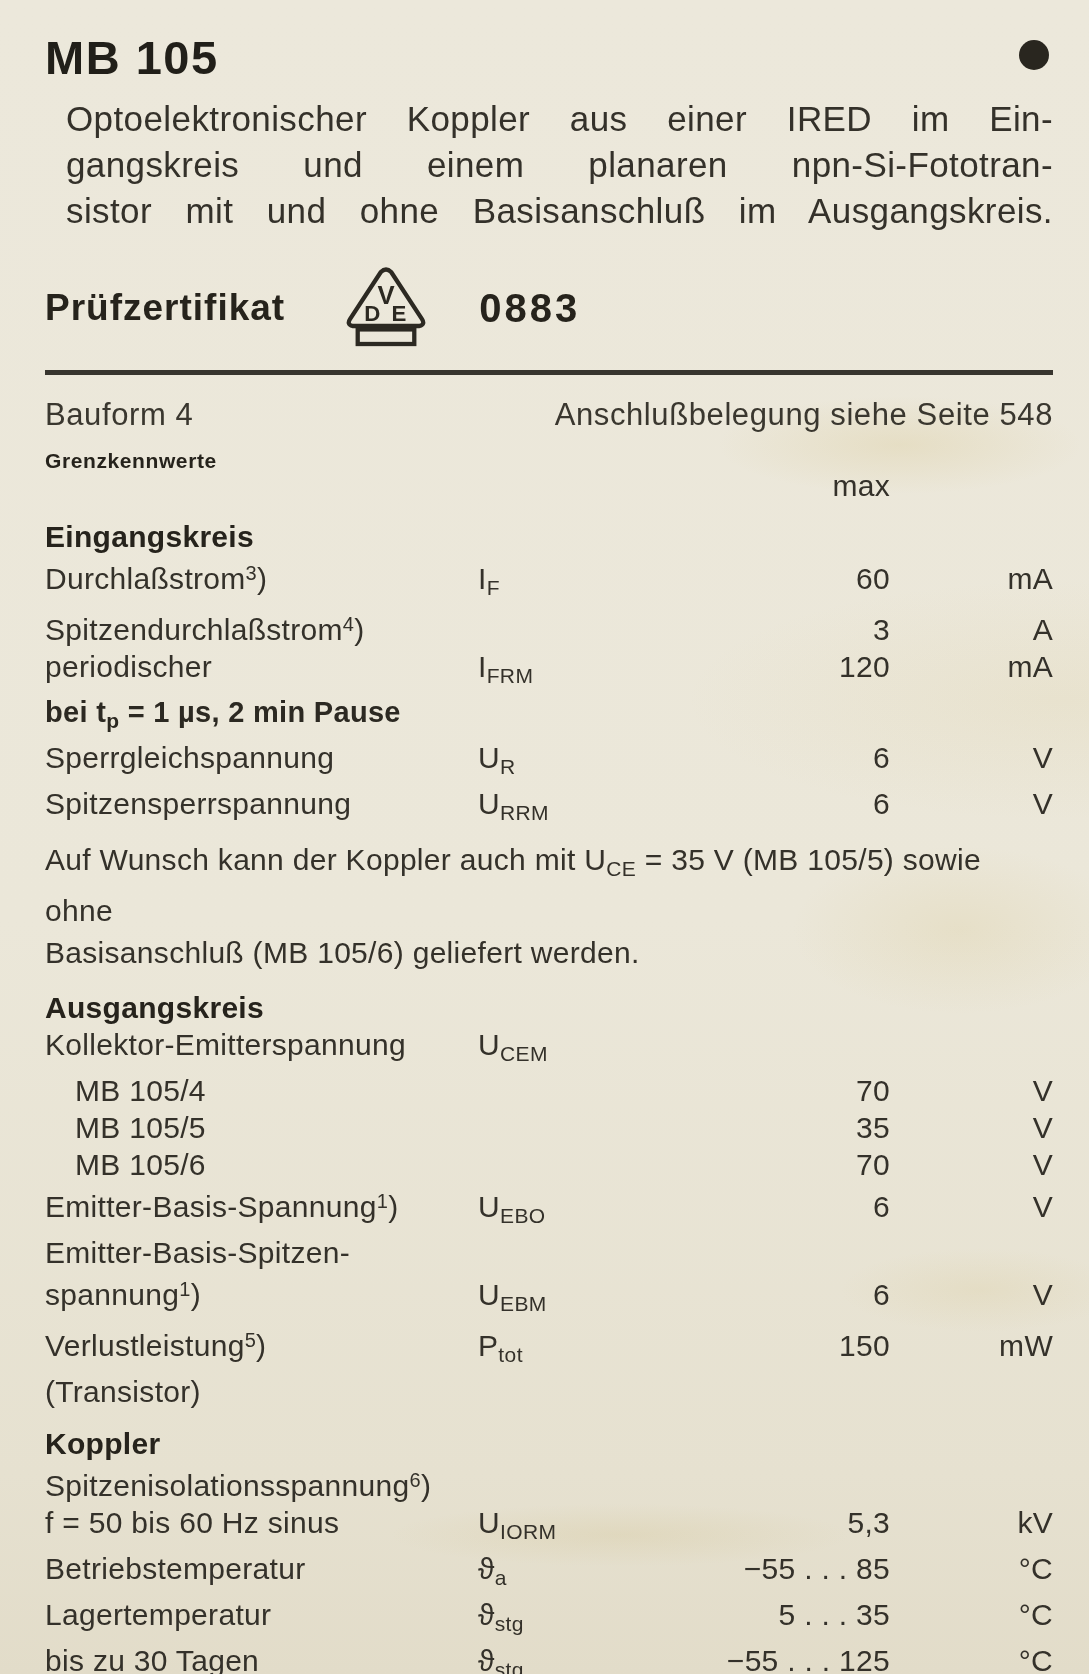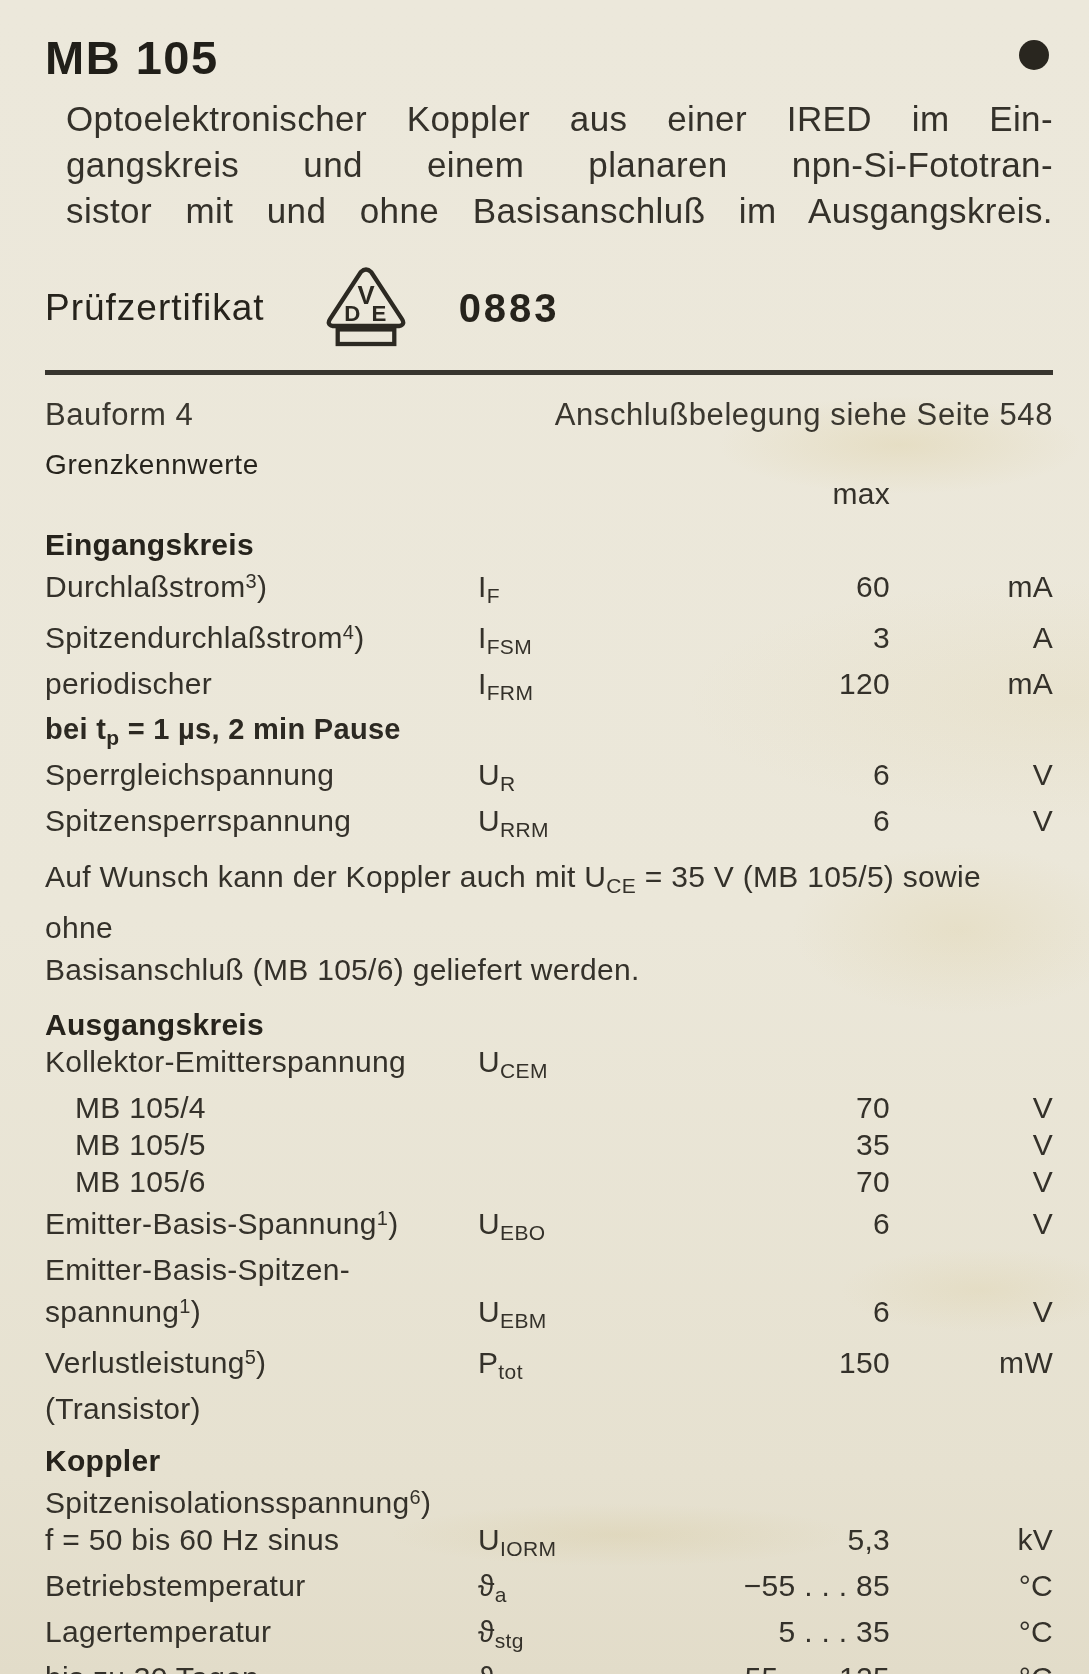--- a/index.html
+++ b/index.html
@@ -21,29 +21,29 @@
   }
   .content{position:absolute;left:45px;top:0;width:1008px;}
 
   
   .title-row{margin-top:32px;display:flex;justify-content:space-between;align-items:flex-start;}
   .title{font-size:47px;font-weight:700;letter-spacing:1.5px;color:#211f19;line-height:52px;}
   .dot{width:30px;height:30px;border-radius:50%;background:#29261f;margin:8px 4px 0 0;flex:none;}
   .desc{margin-top:12px;font-size:35px;line-height:46px;letter-spacing:.4px;color:#34312a;}
   .dline{text-align:justify;text-align-last:justify;margin-left:21px;}
   .cert-row{margin-top:30px;display:flex;align-items:center;height:88px;}
-  .cert-label{font-size:37px;font-weight:400;letter-spacing:1px;color:#26231c;}
+  .cert-label{font-size:37px;font-weight:700;letter-spacing:1px;color:#26231c;}
   .vde-logo{margin-left:58px;flex:none;display:block;}
   .cert-number{margin-left:50px;font-size:40px;font-weight:700;letter-spacing:3px;color:#26231c;}
 
   .rule-top{border:0;border-top:5px solid #38352e;margin:18px 0 0 0;}
 
   .bauform-row{margin-top:22px;display:flex;justify-content:space-between;font-size:31px;letter-spacing:.6px;color:#3a372f;}
 
-  .limits-title{margin-top:16px;font-size:28px;font-weight:400;letter-spacing:.6px;color:#26231c;}
+  .limits-title{margin-top:16px;font-size:21px;font-weight:700;letter-spacing:.6px;color:#26231c;}
 
   
   .trow{display:grid;grid-template-columns:433px 177px 235px 163px;align-items:baseline;
         min-height:37px;font-size:30px;line-height:37px;letter-spacing:.3px;}
   .c-label{grid-column:1;}
   .c-sym{grid-column:2;}
   .c-val{grid-column:3;text-align:right;}
   .c-unit{grid-column:4;text-align:right;}
   .section{margin-top:15px;}
   .section .c-label{font-weight:700;color:#26231c;}
@@ -111,21 +111,20 @@
           <span class="c-unit"></span>
         </div>
         <div class="trow">
           <span class="c-label"><span>Durchlaßstrom</span><sup>3</sup><span>)</span></span>
           <span class="c-sym"><span>I</span><sub>F</sub></span>
           <span class="c-val">60</span>
           <span class="c-unit">mA</span>
         </div>
         <div class="trow">
           <span class="c-label"><span>Spitzendurchlaßstrom</span><sup>4</sup><span>)</span></span>
-          <span class="c-sym"><span>I</span><sub>FSM</sub></span>
           <span class="c-val">3</span>
           <span class="c-unit">A</span>
         </div>
         <div class="trow">
           <span class="c-label"><span>periodischer</span></span>
           <span class="c-sym"><span>I</span><sub>FRM</sub></span>
           <span class="c-val">120</span>
           <span class="c-unit">mA</span>
         </div>
         <div class="trow lead">

